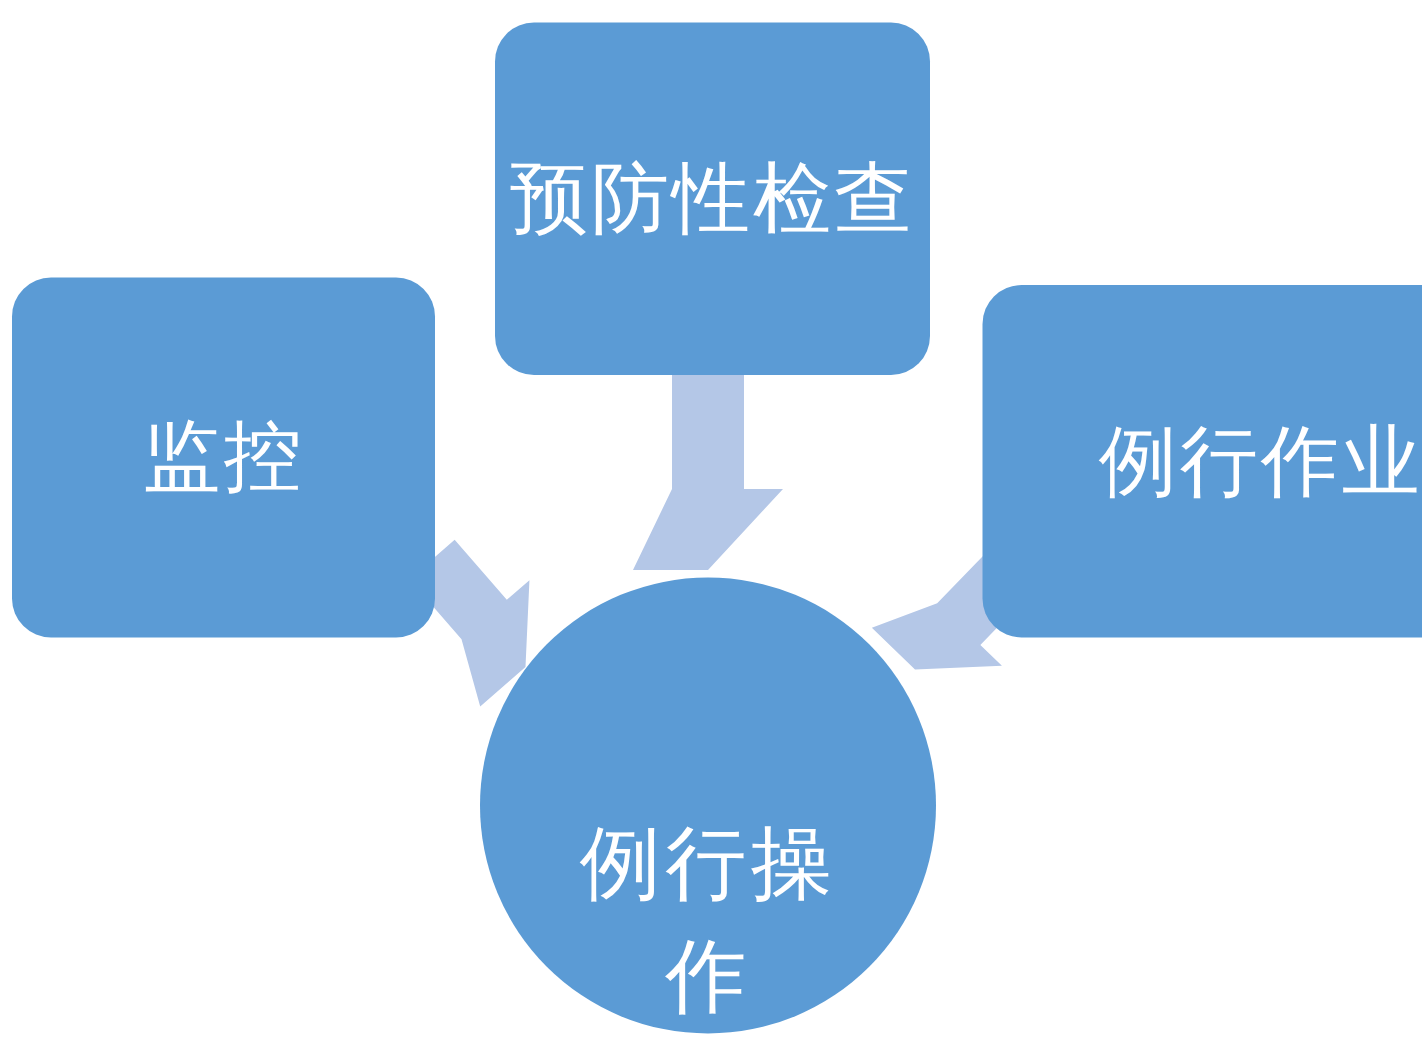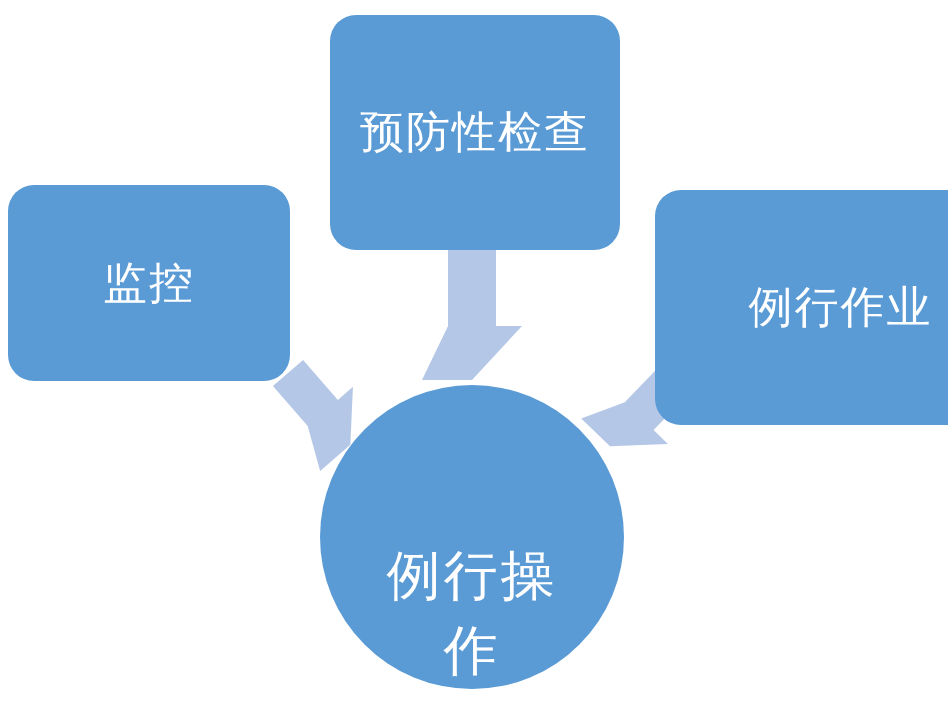--- a/index.html
+++ b/index.html
@@ -24,28 +24,28 @@
   }
   .node-box {
     position: absolute;
     background: #5b9bd5;
     border-radius: 26px;
     color: #ffffff;
     display: flex;
     align-items: center;
     justify-content: center;
     text-align: center;
-    font-size: 44px;
+    font-size: 52px;
     letter-spacing: 2px;
   }
   .node-box.left {
     left: 8px;
     top: 185px;
     width: 282px;
-    height: 196px;
+    height: 240px;
   }
   .node-box.top {
     left: 330px;
     top: 15px;
     width: 290px;
     height: 235px;
   }
   .node-box.right {
     left: 655px;
     top: 190px;

